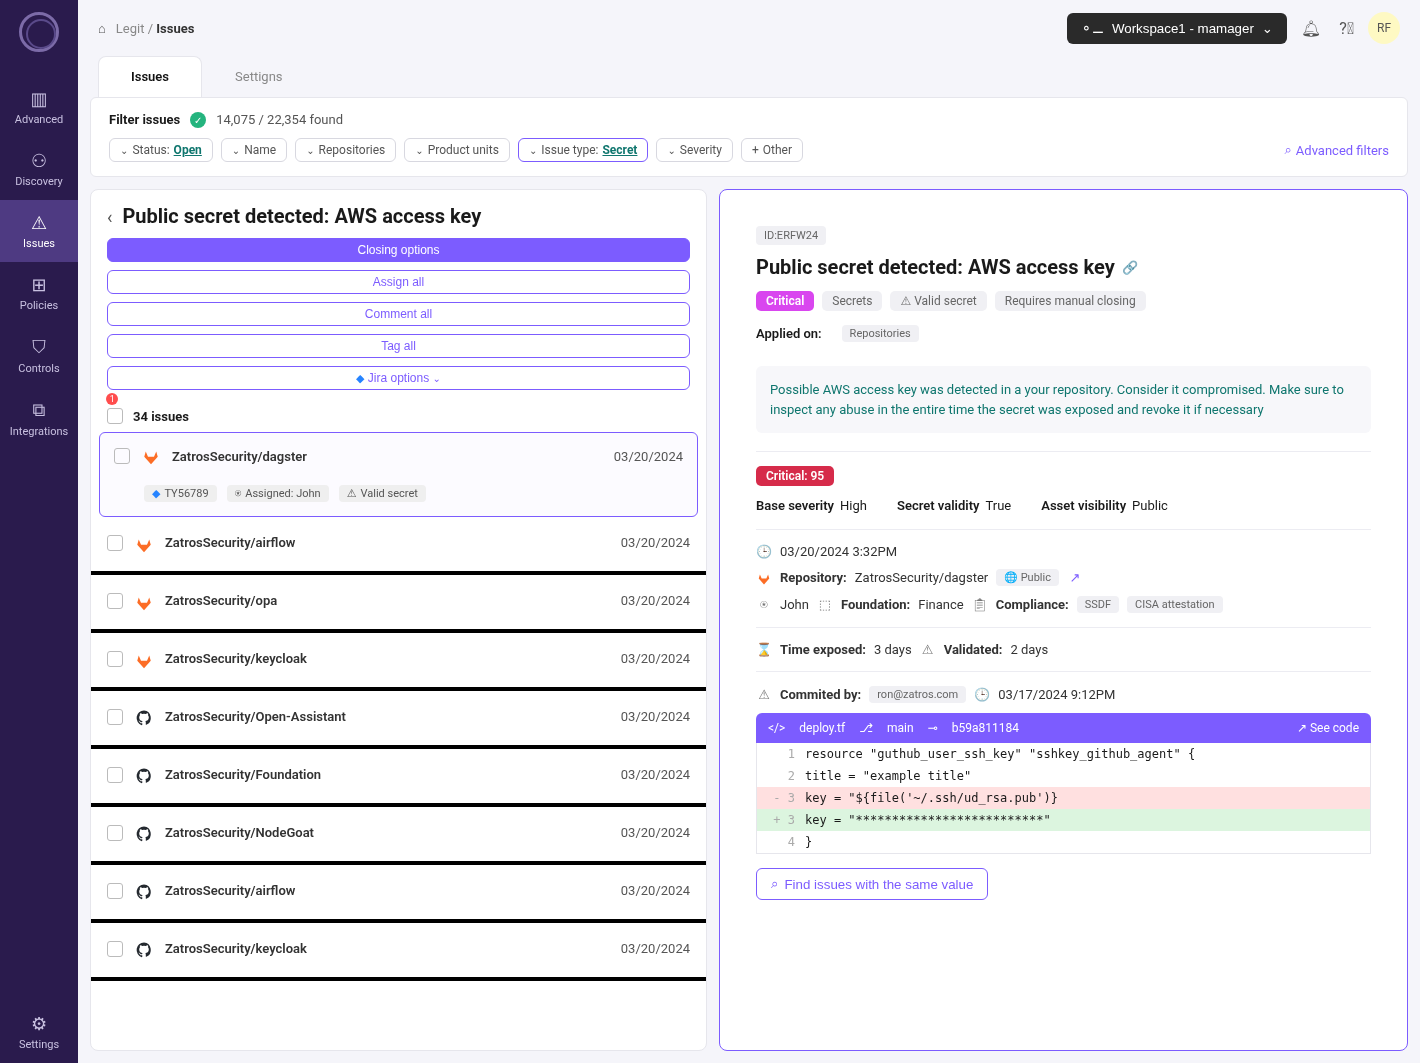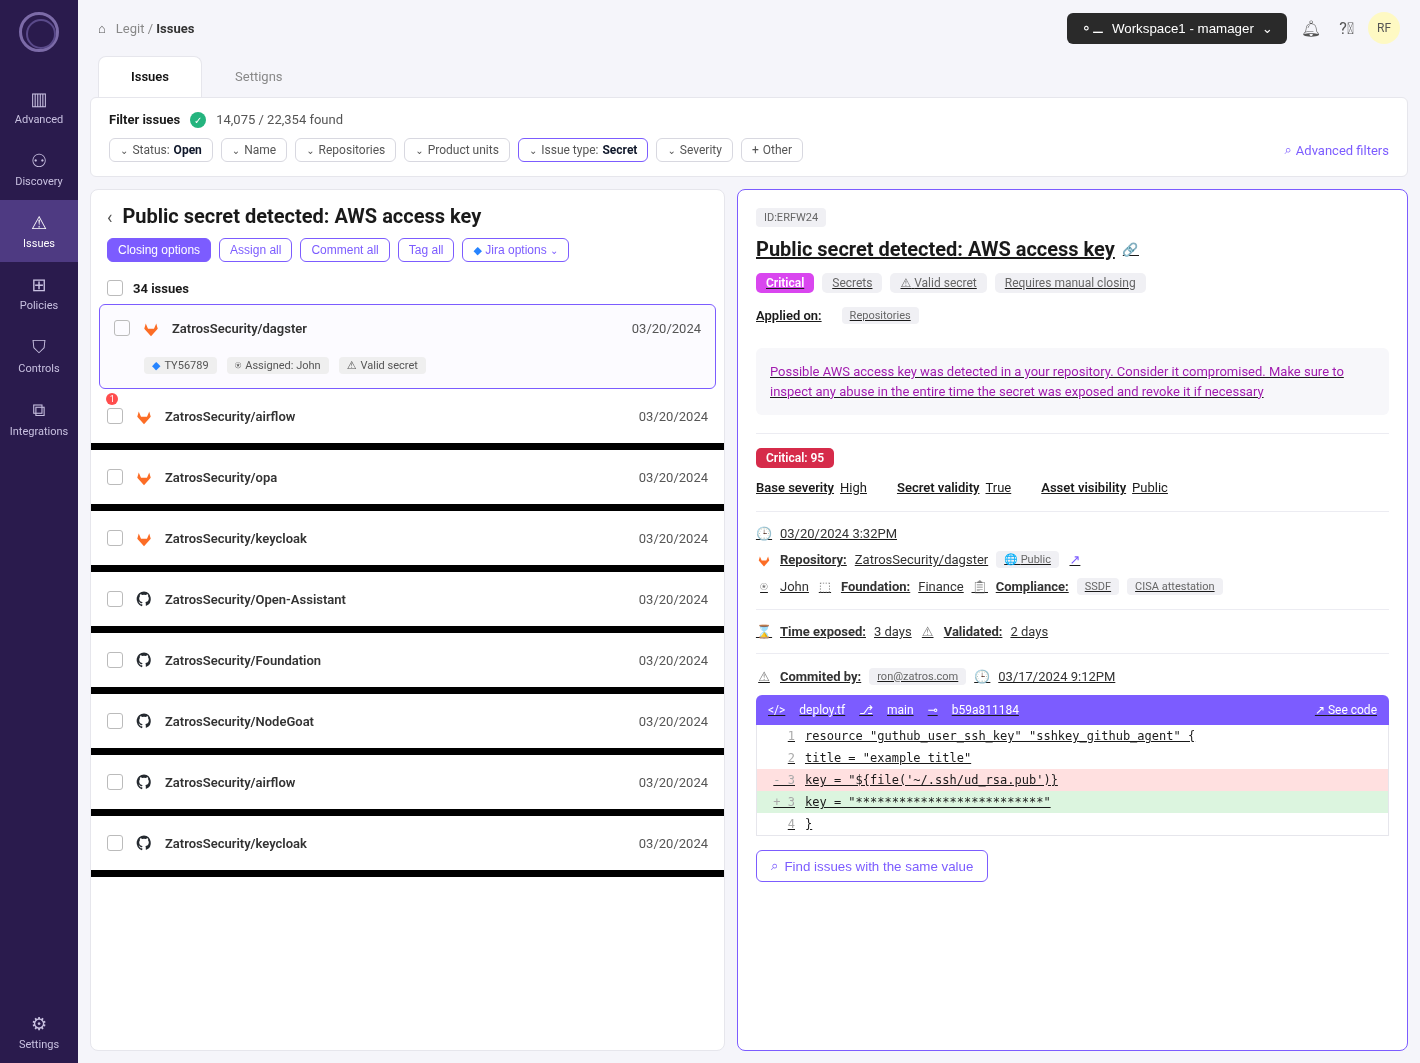--- a/index.html
+++ b/index.html
@@ -34,41 +34,41 @@
 
 
 .filter-bar { background: #fff; margin: 0 12px; border: 1px solid #e6e6ec; border-radius: 6px; padding: 14px 18px; }
 .filter-row1 { display: flex; gap: 10px; margin-bottom: 10px; }
 .filter-title { font-weight: 700; }
 .check-circle { width: 16px; height: 16px; background: #24b47e; border-radius: 50%; color: #fff; font-size: 10px; display: flex; align-items: center; justify-content: center; }
 .filter-count { color: #555; }
 .filter-row2 { display: flex; gap: 8px; align-items: center; }
 .chip { border: 1px solid #d8d8e0; border-radius: 6px; padding: 4px 10px; display: flex; align-items: center; gap: 4px; font-size: 12px; color: #555; cursor: pointer; background: #fff; }
 .chip.active { border-color: #7c5cff; }
-.chip b { color: #0f172a; }
+.chip b { color: #0f766e; text-decoration: underline; }
 .chev { font-size: 10px; }
 .adv-filters { margin-left: auto; color: #7c5cff; display: flex; align-items: center; gap: 4px; cursor: pointer; }
 
 
 .content { display: flex; gap: 12px; margin: 12px; flex: 1; min-height: 0; }
 .left-panel, .right-panel { background: #fff; border: 1px solid #e6e6ec; border-radius: 8px; }
 .left-panel { flex: 1; padding: 14px 0; display: flex; flex-direction: column; }
-.right-panel { flex: 1; border-color: #7c5cff; padding: 18px; overflow-y: auto; text-decoration: underline; }
+.right-panel { flex: 1; border-color: #7c5cff; padding: 36px; overflow-y: auto; }
 
 .issue-header { display: flex; align-items: center; gap: 10px; padding: 0 16px 10px; }
 .back-chev { font-size: 18px; color: #555; cursor: pointer; }
 .issue-title { font-size: 20px; font-weight: 700; }
-.action-row { display: flex; gap: 8px; padding: 0 16px 10px; }
+.action-row { display: flex; gap: 8px; padding: 0 16px 10px; flex-direction: column; }
 .pill { border: 1px solid #7c5cff; color: #7c5cff; border-radius: 6px; padding: 4px 10px; font-size: 12px; cursor: pointer; background: #fff; }
 .pill.solid { background: #7c5cff; color: #fff; }
 .issue-count-row { display: flex; align-items: center; gap: 10px; padding: 8px 16px; }
 .issue-count { font-weight: 700; }
 
 .issue-list { flex: 1; overflow-y: auto; }
-.issue-row { display: flex; align-items: center; padding: 18px 16px; border-bottom: 7px solid #000000; gap: 12px; cursor: pointer; }
+.issue-row { display: flex; align-items: flex-start; padding: 18px 16px; border-bottom: 4px solid #000000; gap: 12px; cursor: pointer; }
 .issue-row.selected { border: 1.5px solid #7c5cff; border-radius: 6px; margin: 0 8px; background: #fcfbff; flex-direction: column; align-items: stretch; padding: 14px; }
 .issue-row.selected .issue-line1 { display: flex; align-items: center; gap: 12px; }
 .issue-row.selected .issue-line2 { display: flex; gap: 10px; margin-top: 8px; margin-left: 30px; }
 .checkbox { width: 16px; height: 16px; border: 1.5px solid #bbb; border-radius: 3px; flex-shrink: 0; }
 .repo-icon { width: 18px; height: 18px; flex-shrink: 0; display: flex; align-items: center; justify-content: center; }
 .repo-name { font-weight: 600; color: #333; }
 .issue-date { margin-left: auto; color: #555; font-size: 13px; }
 .tag-chip { background: #efefef; border-radius: 4px; padding: 2px 8px; font-size: 11px; color: #555; display: flex; align-items: center; gap: 4px; }
 .jira-icon { color: #2684ff; font-size: 11px; }
 
@@ -76,21 +76,21 @@
 .id-tag { background: #f0f0f4; color: #666; padding: 3px 8px; border-radius: 4px; font-size: 11px; display: inline-block; margin-bottom: 10px; }
 .detail-title-row { display: flex; align-items: center; gap: 8px; margin-bottom: 12px; }
 .detail-title { font-size: 20px; font-weight: 700; }
 .link-icon { color: #7c5cff; cursor: pointer; }
 .badge-row { display: flex; gap: 8px; margin-bottom: 14px; flex-wrap: wrap; align-items: center; }
 .badge { padding: 3px 10px; border-radius: 5px; font-size: 12px; }
 .badge.critical { background: #d946ef; color: #fff; font-weight: 600; }
 .badge.gray { background: #f0f0f4; color: #666; }
 .kv-row { display: flex; gap: 20px; margin-bottom: 24px; align-items: center; font-size: 13px; }
 .kv-label { font-weight: 600; }
-.desc-box { background: #f7f7fa; border-radius: 6px; padding: 14px; color: #a21caf; line-height: 1.5; margin-bottom: 18px; }
+.desc-box { background: #f7f7fa; border-radius: 6px; padding: 14px; color: #0f766e; line-height: 1.5; margin-bottom: 18px; }
 .divider { border: none; border-top: 1px solid #ececf2; margin: 14px 0; }
 .crit-score { background: #d62b4a; color: #fff; padding: 3px 10px; border-radius: 5px; font-weight: 600; display: inline-block; margin-bottom: 12px; font-size: 12px; }
 .metric-row { display: flex; gap: 30px; margin-bottom: 16px; }
 .metric-label { font-weight: 600; margin-right: 6px; }
 .info-line { display: flex; align-items: center; gap: 8px; margin-bottom: 10px; color: #333; }
 .info-icon { color: #777; width: 16px; display: inline-flex; justify-content: center; }
 .mini-badge { background: #f0f0f4; color: #666; padding: 2px 8px; border-radius: 4px; font-size: 11px; }
 .code-header { background: #7c5cff; color: #fff; padding: 8px 12px; border-radius: 6px 6px 0 0; display: flex; align-items: center; gap: 14px; font-size: 12px; }
 .code-header .see-code { margin-left: auto; cursor: pointer; }
 .code-body { border: 1px solid #e6e6ec; border-top: none; font-family: ui-monospace, monospace; font-size: 12px; }

